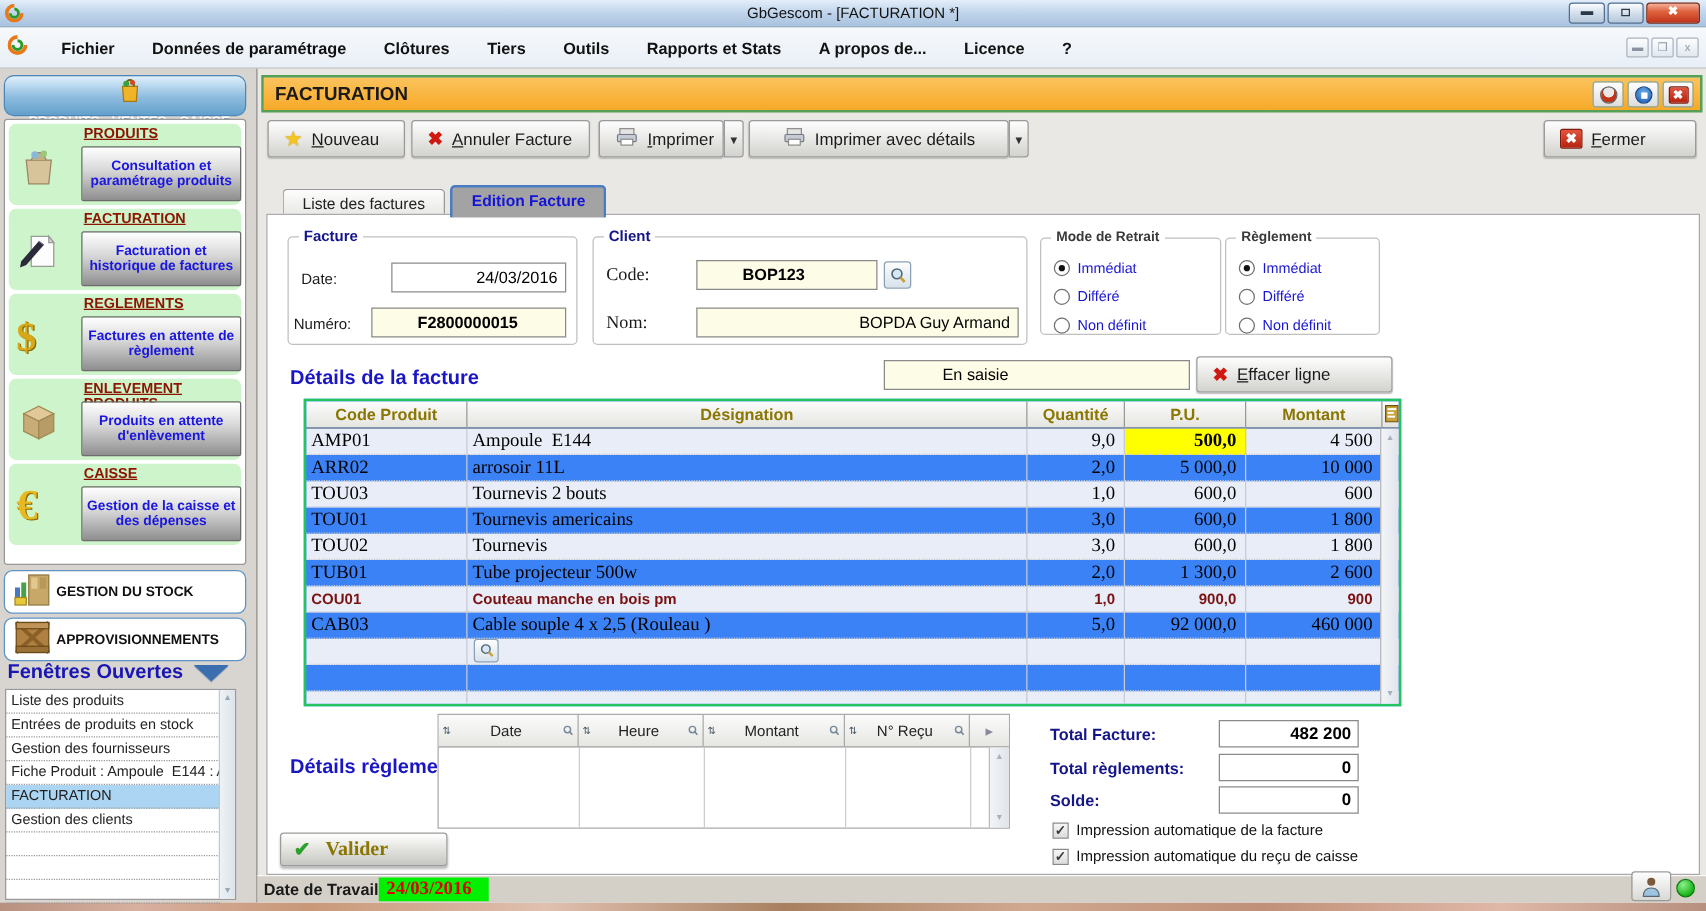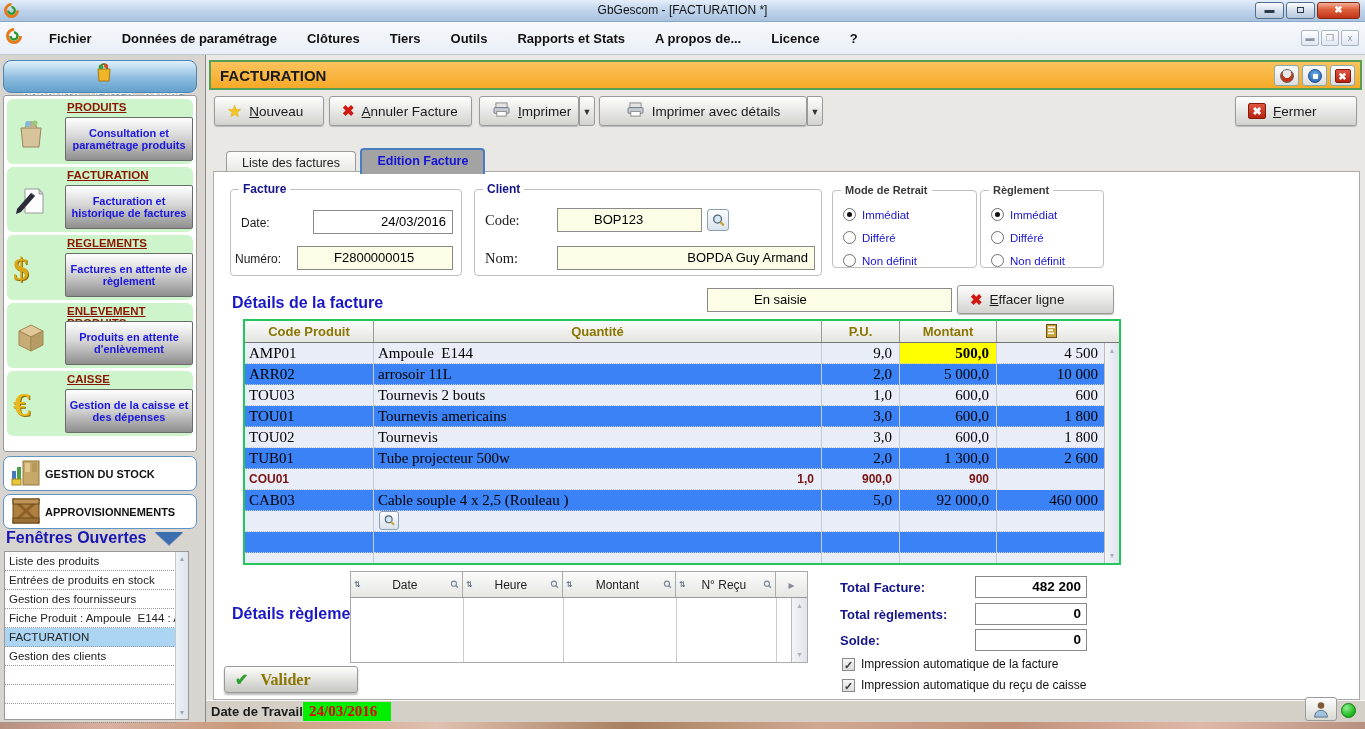--- a/index.html
+++ b/index.html
@@ -93,21 +93,21 @@
   fieldset.small legend { font-size:11px; color:#3a3a3a; }
   .f-facture { left:16px; top:10px; width:232px; height:94px; }
   .f-client  { left:260px; top:10px; width:348px; height:94px; }
   .f-mode    { left:618px; top:12px; width:145px; height:84px; }
   .f-regl    { left:766px; top:12px; width:124px; height:84px; }
   .lbl { position:absolute; font-size:12px; color:#1a1a1a; }
   .lbl.serif { font-family:"Liberation Serif",serif; font-size:14.5px; }
   .field { position:absolute; border:1px solid #8a8a8a; background:#fff; font-size:13px; color:#000; padding:0 6px; line-height:22px; height:24px; white-space:pre; overflow:hidden; }
   .field.cream { background:#fdfce6; }
   .field.right { text-align:right; }
-  .field.bold { font-weight:400;padding-left:36px; }
+  .field.bold { font-weight:700;padding-left:36px; }
   .mag-btn { position:absolute; width:22px; height:22px; border:1px solid #8aa0b4; border-radius:3px;
     background:linear-gradient(#fdfdfd,#d8e2ec); display:flex; align-items:center; justify-content:center; cursor:pointer; }
 
   .radio-row { position:absolute; display:flex; align-items:center; gap:6px; cursor:pointer; }
   .radio { width:13px; height:13px; border:1px solid #707070; border-radius:50%; background:#fff; position:relative; }
   .radio.on::after { content:""; position:absolute; left:3px; top:3px; width:5px; height:5px; border-radius:50%; background:#111; }
   .radio-row span { font-size:11.5px; color:#1a16d0; }
 
   .blue-label { position:absolute; font-size:16px; font-weight:700; color:#1a16c4; }
 
@@ -427,20 +427,21 @@
       <div class="blue-label" style="left:18px;top:122px;">Détails de la facture</div>
       <div class="field cream" style="left:493px;top:116px;width:245px;padding-left:46px;">En saisie</div>
       <div class="t-btn" style="left:743px;top:113px;width:157px;height:29px;position:absolute;">
         <span class="redx">✖</span>
         <span class="accel">Effacer ligne</span>
       </div>
 
       <div class="inv">
         <div class="inv-head">
           <div>Code Produit</div>
+          <div>Désignation</div>
           <div>Quantité</div>
           <div>P.U.</div>
           <div>Montant</div>
           <div style="border-right:none;">
             <svg class="cfg-ico" width="11" height="14" viewBox="0 0 11 14">
                 <rect x="0.5" y="0.5" width="10" height="13" fill="#caa23c" stroke="#6a5210"></rect>
                 <rect x="2" y="2.5" width="7" height="1.6" fill="#fff"></rect>
                 <rect x="2" y="5.5" width="5" height="1.6" fill="#fff"></rect>
                 <rect x="2" y="8.5" width="6" height="1.6" fill="#fff"></rect>
               </svg>
@@ -483,20 +484,21 @@
         </div>
         <div class="irow">
           <div>TUB01</div>
             <div>Tube projecteur 500w</div>
           <div class="num">2,0</div>
             <div class="num">1 300,0</div>
             <div class="num">2 600</div>
         </div>
         <div class="irow alt dark">
           <div>COU01</div>
+            <div>Couteau manche en bois pm</div>
           <div class="num">1,0</div>
             <div class="num">900,0</div>
             <div class="num">900</div>
         </div>
         <div class="irow">
           <div>CAB03</div>
             <div>Cable souple 4 x 2,5 (Rouleau )</div>
           <div class="num">5,0</div>
             <div class="num">92 000,0</div>
             <div class="num">460 000</div>

